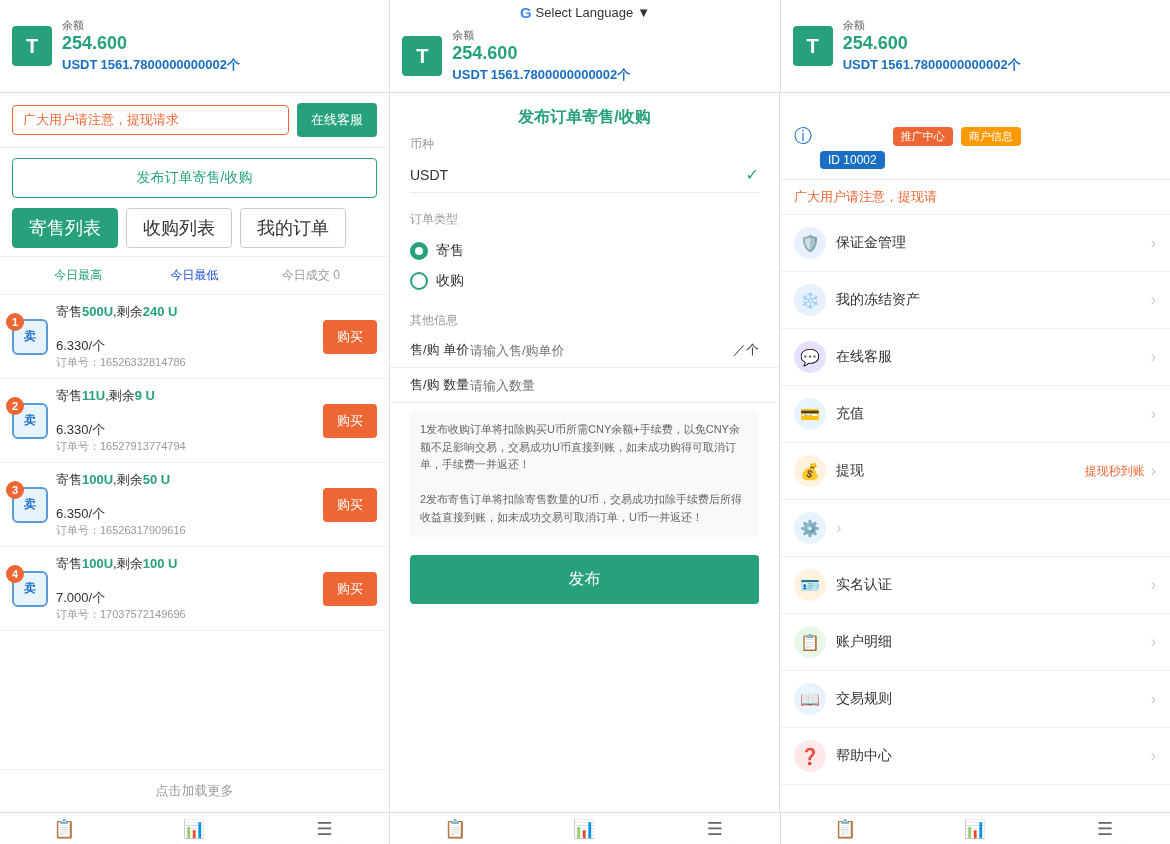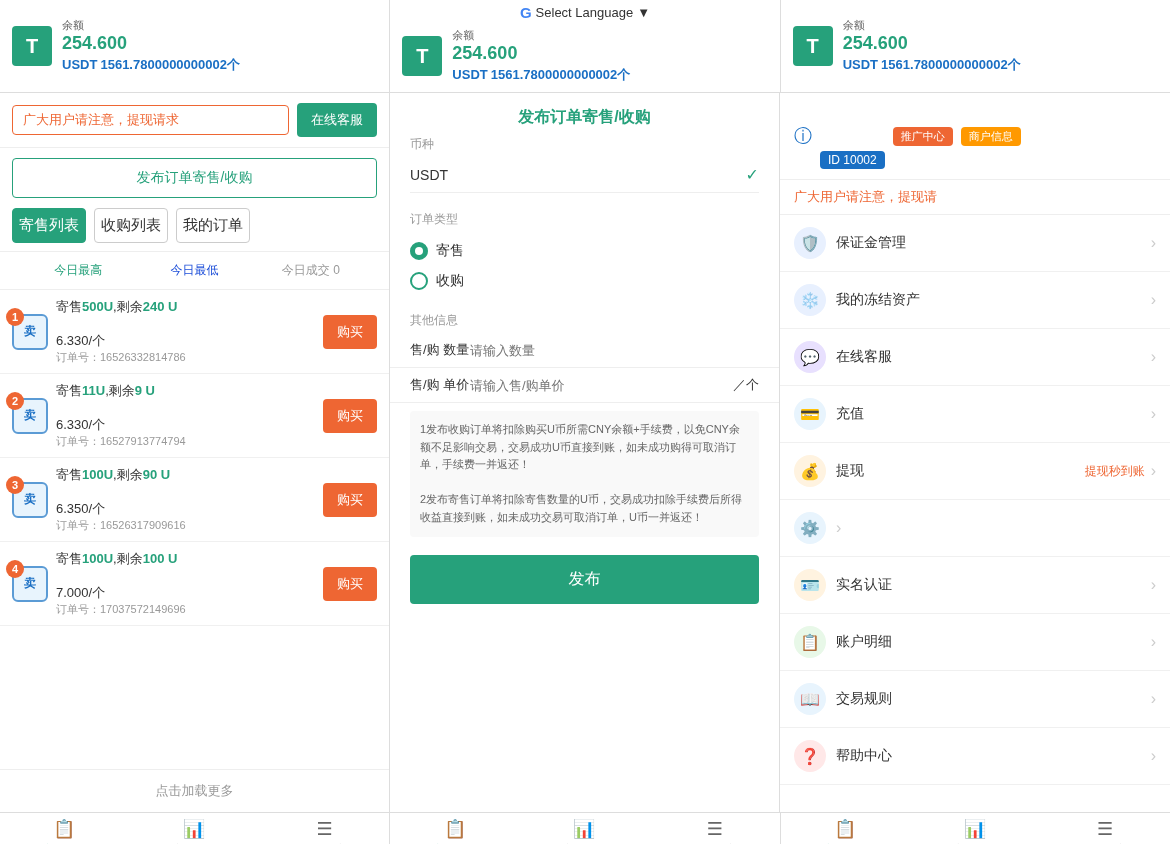--- a/index.html
+++ b/index.html
@@ -21,21 +21,21 @@
     
     .main-layout { display: flex; height: calc(844px - 75px - 50px); }
 
     
     .left-panel { width: 390px; background: #fff; border-right: 1px solid #ddd; display: flex; flex-direction: column; }
     .notice-bar { display: flex; align-items: center; padding: 10px 12px; gap: 8px; border-bottom: 1px solid #eee; }
     .notice-text { color: #e63; font-size: 13px; border: 1px solid #e63; border-radius: 4px; padding: 5px 10px; flex: 1; }
     .online-service-btn { background: #26a17b; color: white; border: none; border-radius: 4px; padding: 8px 14px; cursor: pointer; font-size: 13px; white-space: nowrap; }
     .publish-btn-outline { margin: 10px 12px; border: 1px solid #26a17b; color: #26a17b; background: #fff; border-radius: 4px; padding: 10px; text-align: center; cursor: pointer; font-size: 14px; }
     .tab-bar { display: flex; padding: 0 12px; gap: 8px; margin-bottom: 8px; }
-    .tab-btn { border: 1px solid #ccc; background: #fff; border-radius: 4px; padding: 7px 6px; cursor: pointer; font-size: 15px; color: #333; }
+    .tab-btn { border: 1px solid #ccc; background: #fff; border-radius: 4px; padding: 7px 16px; cursor: pointer; font-size: 18px; color: #333; }
     .tab-btn.active { background: #26a17b; color: #fff; border-color: #26a17b; }
     .sort-bar { display: flex; padding: 4px 20px; border-top: 1px solid #eee; border-bottom: 1px solid #eee; }
     .sort-item { flex: 1; text-align: center; padding: 6px 0; font-size: 12px; color: #26a17b; cursor: pointer; }
     .sort-item.right { color: #1d4ed8; }
     .sort-item.mid { color: #999; }
     .orders-list { flex: 1; overflow-y: auto; }
     .order-item { display: flex; align-items: center; padding: 8px 12px; border-bottom: 1px solid #f0f0f0; gap: 8px; }
     .order-hex { width: 36px; height: 36px; background: #e8f4fd; border: 2px solid #5b9bd5; border-radius: 6px; display: flex; align-items: center; justify-content: center; color: #1a6fc4; font-size: 12px; font-weight: bold; flex-shrink: 0; position: relative; }
     .order-num-badge { position: absolute; top: -8px; left: -8px; background: #e63; color: white; border-radius: 50%; width: 18px; height: 18px; font-size: 11px; display: flex; align-items: center; justify-content: center; }
     .order-details { flex: 1; }
@@ -196,21 +196,21 @@
         </div>
         <button class="buy-btn">购买</button>
       </div>
 
       <div class="order-item">
         <div class="order-hex">
           <div class="order-num-badge">3</div>
           卖
         </div>
         <div class="order-details">
-          <div class="order-title">寄售<span class="highlight">100U</span>,剩余<span class="highlight">90 U</span></div>
+          <div class="order-title">寄售<span class="highlight">100U</span>,剩余<span class="highlight">50 U</span></div>
           <div class="order-price">6.350/个</div>
           <div class="order-id">订单号：16526317909616</div>
         </div>
         <button class="buy-btn">购买</button>
       </div>
 
       <div class="order-item">
         <div class="order-hex">
           <div class="order-num-badge">4</div>
           卖
@@ -241,27 +241,27 @@
         <div class="radio-circle checked"></div>
         <div class="radio-label">寄售</div>
       </div>
       <div class="radio-row">
         <div class="radio-circle unchecked"></div>
         <div class="radio-label">收购</div>
       </div>
     </div>
     <div class="other-info-label">其他信息</div>
     <div class="input-row">
-      <div class="input-field-label">售/购 数量</div>
-      <input class="input-field" placeholder="请输入数量" type="text" style="">
-    </div>
-    <div class="input-row">
       <div class="input-field-label">售/购 单价</div>
       <input class="input-field" placeholder="请输入售/购单价" type="text" style="">
       <div class="input-suffix">／个</div>
+    </div>
+    <div class="input-row">
+      <div class="input-field-label">售/购 数量</div>
+      <input class="input-field" placeholder="请输入数量" type="text" style="">
     </div>
     <div class="notice-box">
       <div>1发布收购订单将扣除购买U币所需CNY余额+手续费，以免CNY余额不足影响交易，交易成功U币直接到账，如未成功购得可取消订单，手续费一并返还！</div>
       <br>
       <div>2发布寄售订单将扣除寄售数量的U币，交易成功扣除手续费后所得收益直接到账，如未成功交易可取消订单，U币一并返还！</div>
     </div>
     <button class="publish-green-btn">发布</button>
   </div>
 
   <div class="right-panel">

